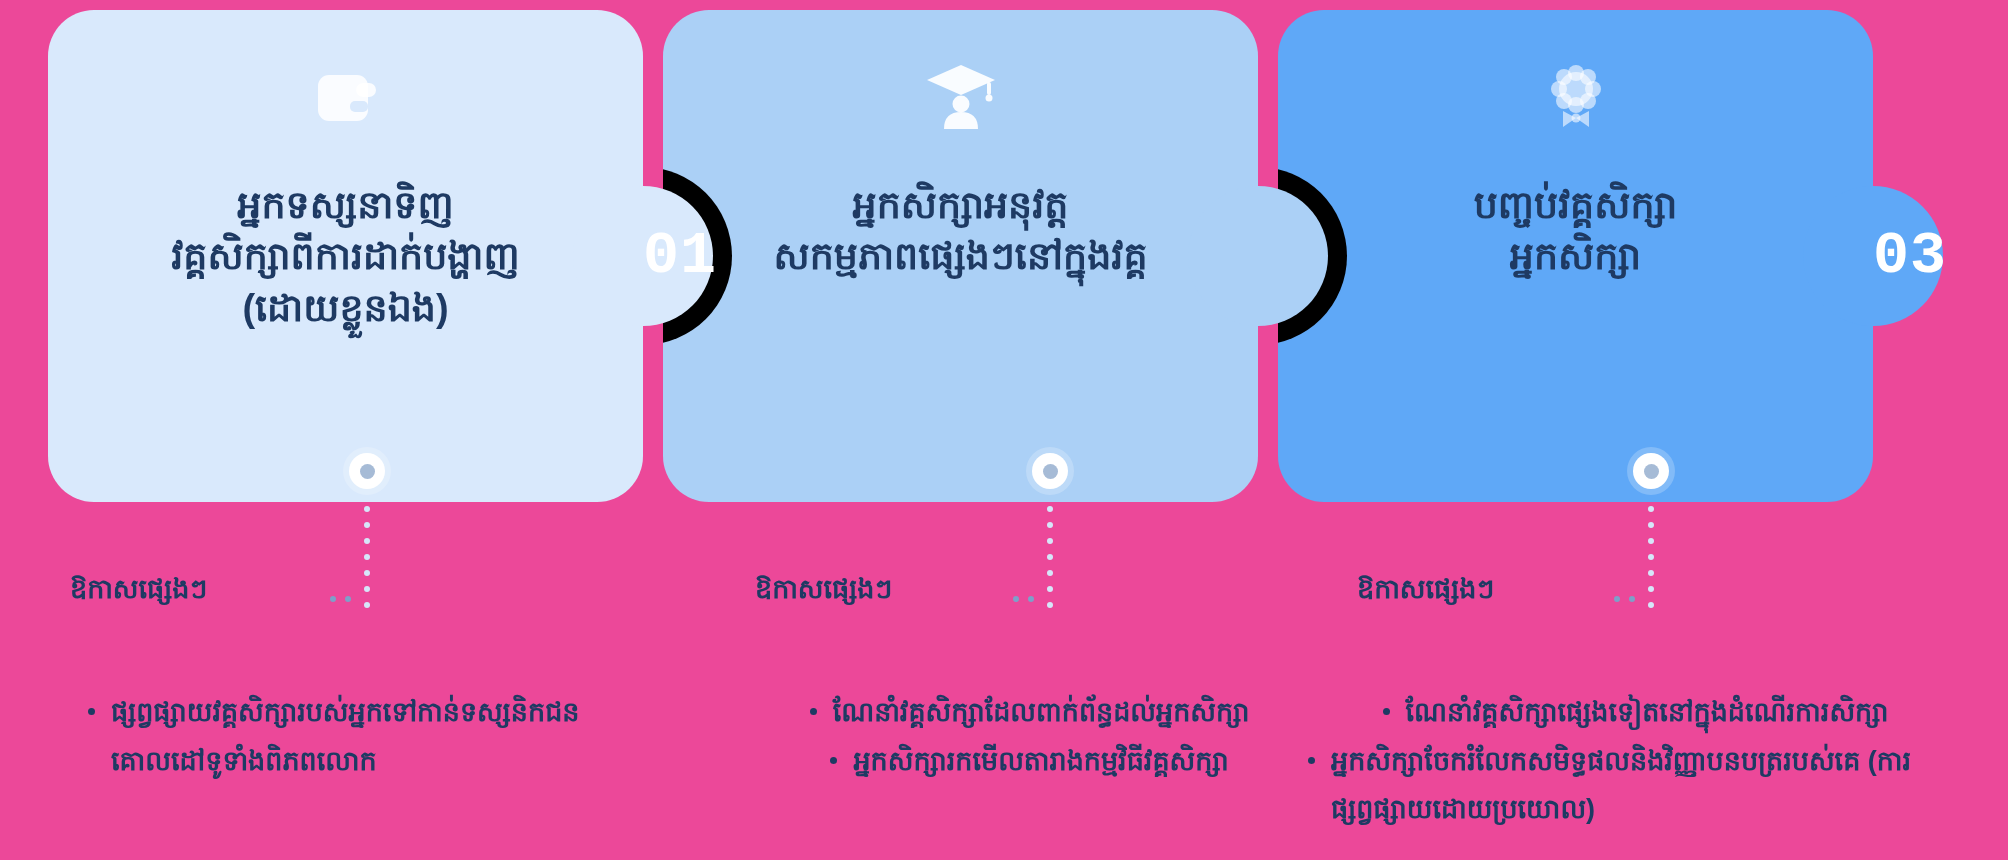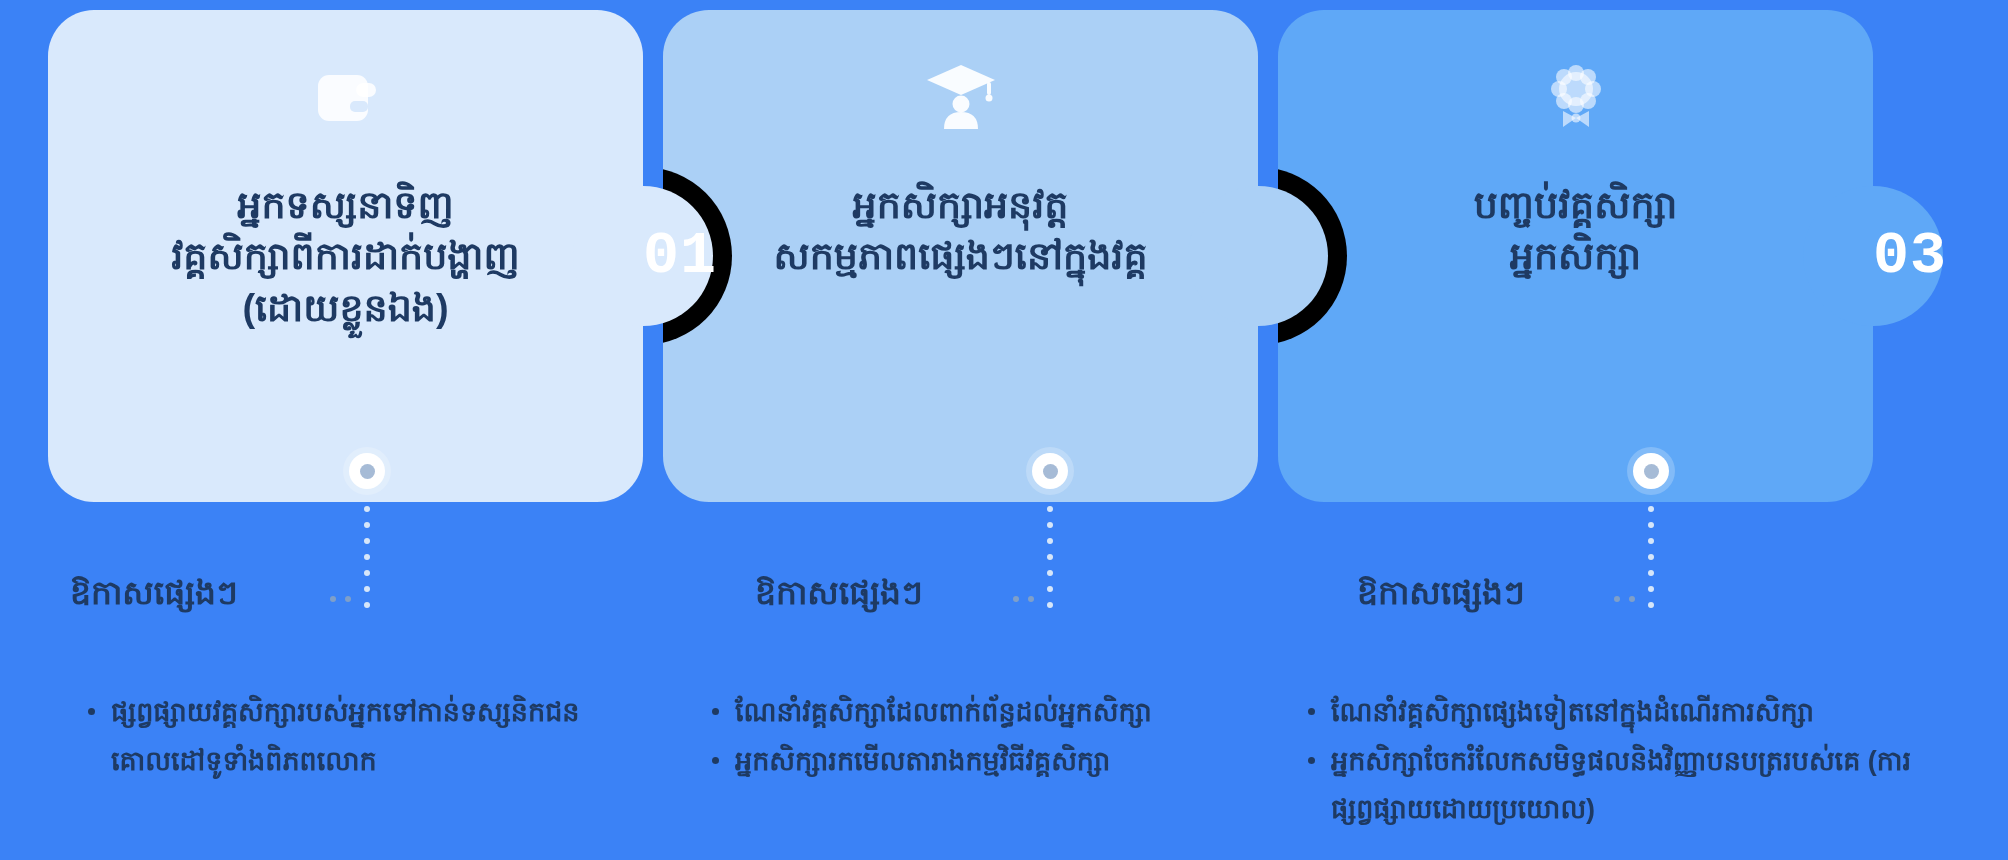--- a/index.html
+++ b/index.html
@@ -1,17 +1,17 @@
 <!DOCTYPE html>
 <html><head>
 <meta charset="utf-8">
 <style>
   html,body{margin:0;padding:0;background:#000;}
   body{font-family:"Liberation Sans","DejaVu Sans",sans-serif;}
-  .canvas{position:relative;width:2008px;height:860px;background:#3b82f6;overflow:hidden;}
+  .canvas{position:relative;width:2008px;height:860px;background:#ec4899;overflow:hidden;}
 
   
   .piece{position:absolute;top:10px;width:595px;height:492px;}
   .piece-1{left:48px;z-index:30;}
   .piece-2{left:663px;z-index:20;}
   .piece-3{left:1278px;z-index:10;}
 
   .body{position:absolute;inset:0;border-radius:46px;overflow:hidden;}
   .piece-1 .body{background:#d9e9fc;}
   .piece-2 .body{background:#abd0f6;}
@@ -45,29 +45,29 @@
   .cc-1{left:349px;} .cc-2{left:1032px;} .cc-3{left:1633px;}
 
   .dotline{position:absolute;top:506px;display:flex;flex-direction:column;gap:10px;z-index:40;}
   .dotline span{width:6px;height:6px;border-radius:50%;background:#d6e6f9;}
   .dl-1{left:364px;} .dl-2{left:1047px;} .dl-3{left:1648px;}
 
   .hdots{position:absolute;top:596px;display:flex;gap:9px;z-index:40;}
   .hdots span{width:6px;height:6px;border-radius:50%;background:#7f9fc9;}
   .hd-1{left:330px;} .hd-2{left:1013px;} .hd-3{left:1614px;}
 
-  .opp-label{position:absolute;top:572px;font-size:33px;font-weight:700;color:#1e3a63;z-index:40;}
+  .opp-label{position:absolute;top:572px;font-size:27px;font-weight:700;color:#1e3a63;z-index:40;}
   .ol-1{left:70px;} .ol-2{left:755px;} .ol-3{left:1357px;}
 
   
   .bullets{position:absolute;top:688px;display:flex;flex-direction:column;z-index:40;}
   .bl-1{left:88px;width:545px;}
   .bl-2{left:712px;width:635px;}
   .bl-3{left:1308px;width:655px;}
-  .bullet{display:flex;gap:16px;color:#1e3a63;font-size:27px;font-weight:600;line-height:1.8;}
+  .bullet{display:flex;gap:16px;color:#1e3a63;font-size:27px;font-weight:600;line-height:1.8;justify-content:center;}
   .bullet .dot{flex:0 0 7px;width:7px;height:7px;border-radius:50%;background:#1e3a63;margin-top:20px;}
 </style>
 </head>
 <body>
 
 <div class="canvas">
 
   <div class="piece piece-1">
     <div class="body">
       <div class="content">

